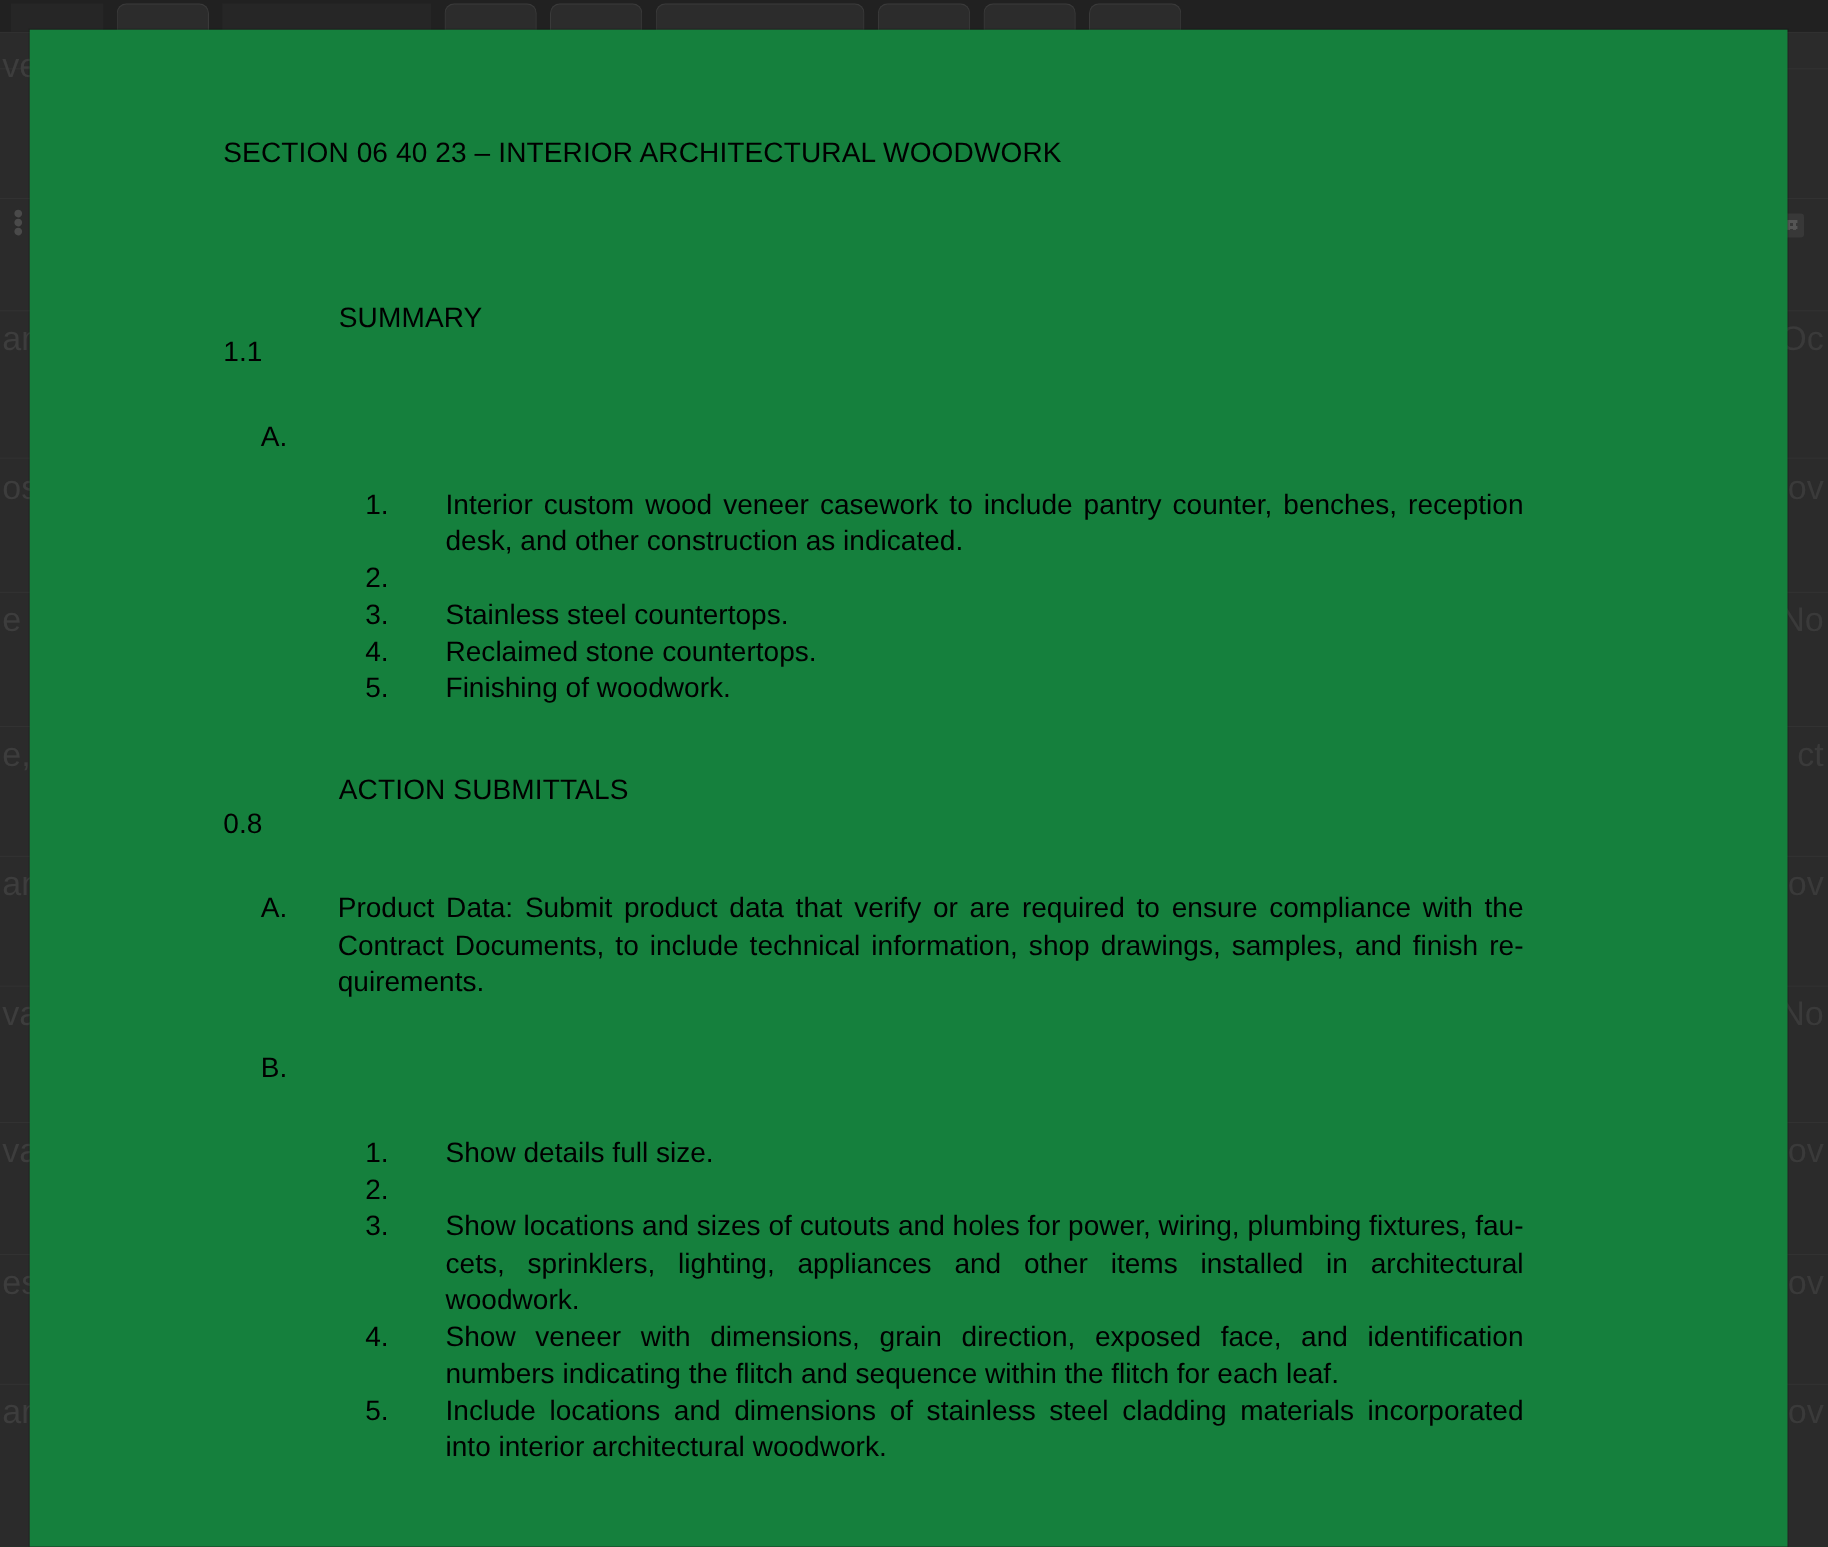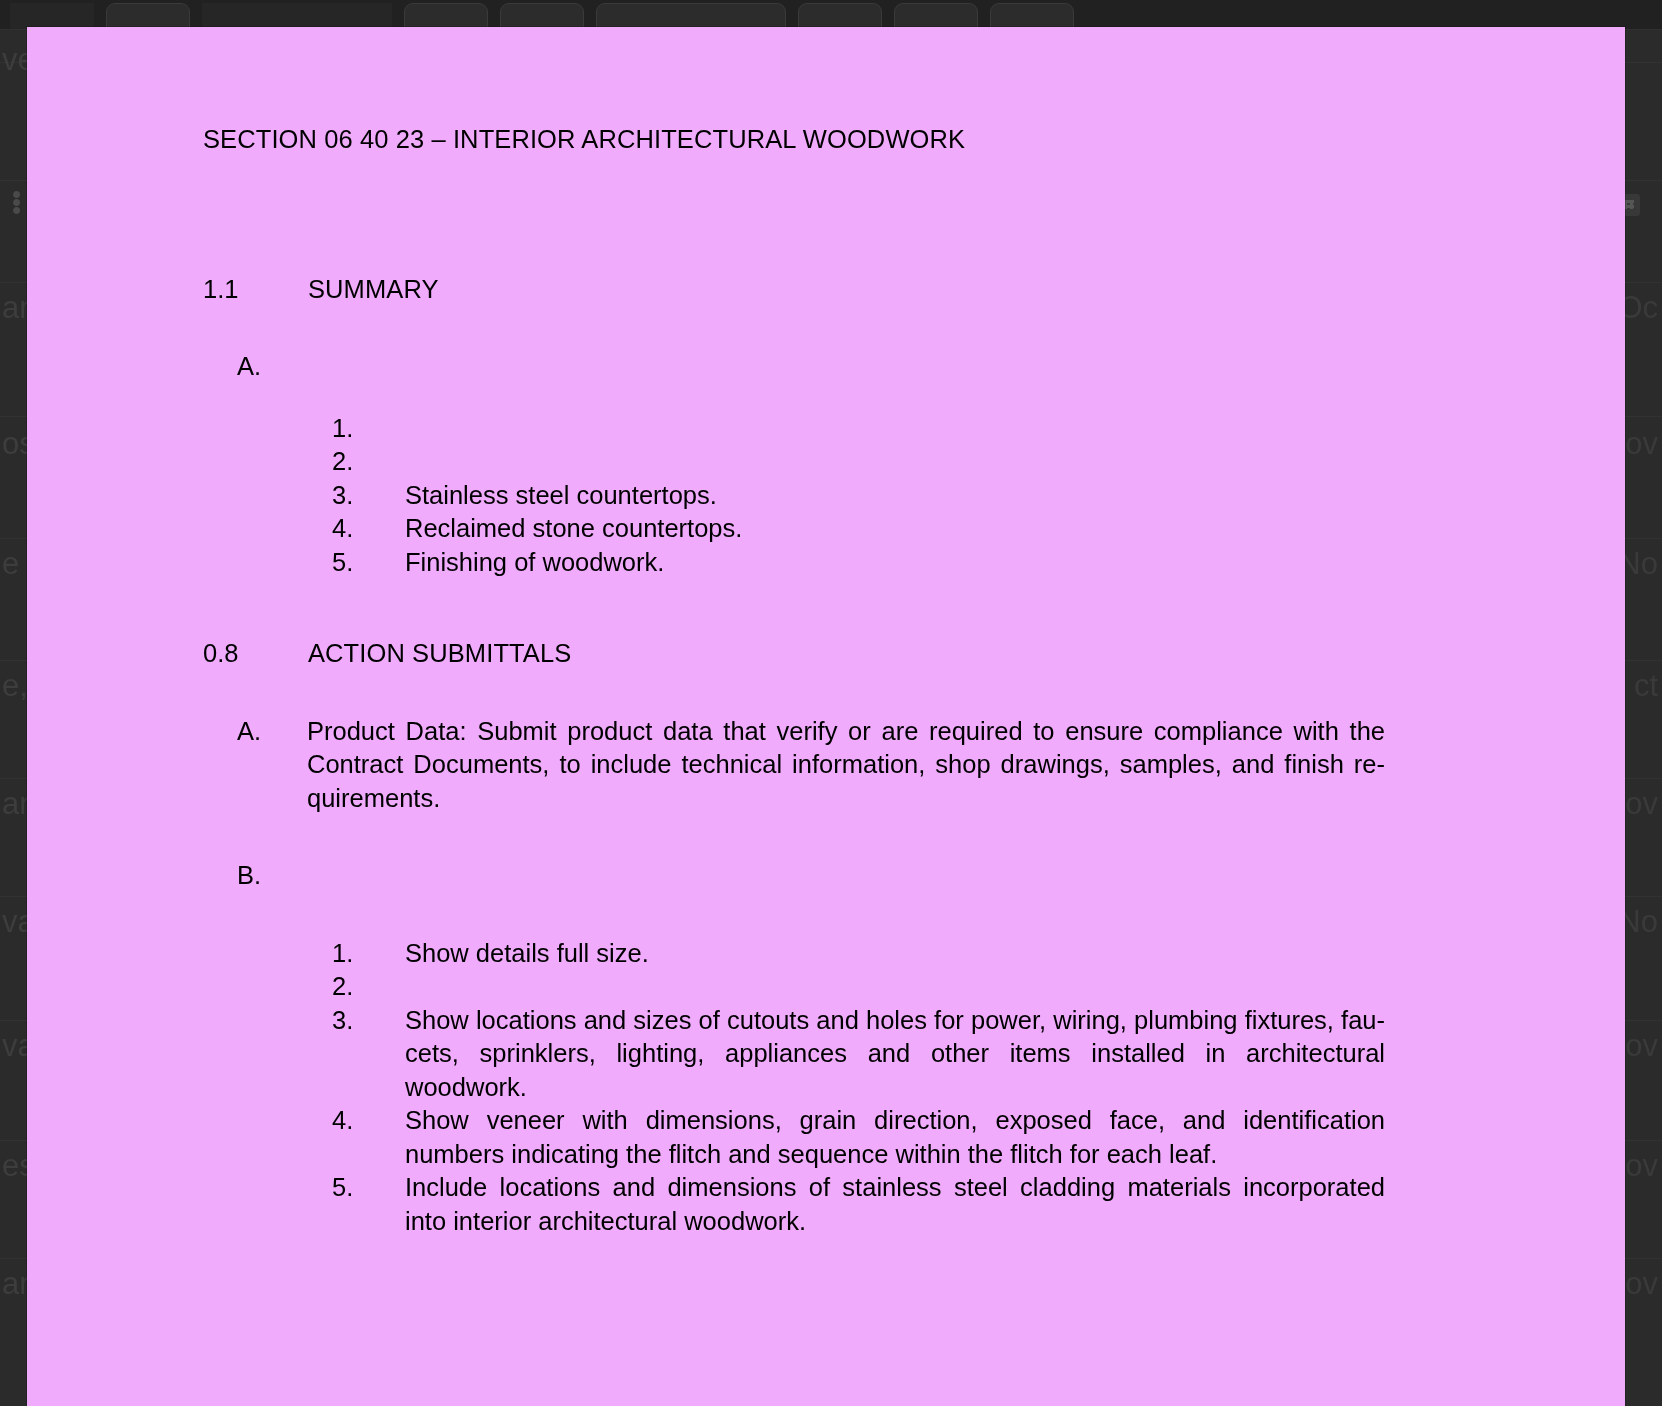--- a/index.html
+++ b/index.html
@@ -111,21 +111,21 @@
       repeating-linear-gradient(to bottom, #555 0 3px, transparent 3px 5px);
   }
 
   
   #document-overlay {
     position: absolute;
     left: 27px;
     top: 27px;
     width: 1598px;
     height: 1379px;
-    background: #f0abfc;
+    background: #15803d;
     overflow: hidden;
     box-shadow: 0 0 0 1px rgba(0,0,0,0.18);
   }
 
   #doc-page {
     position: relative;
     width: 100%;
     height: 100%;
     padding: 96px 0 0 0;
     color: #000000;
@@ -144,21 +144,21 @@
 
   .spacer-lg { height: 58px; }
   .spacer-md { height: 44px; }
   .spacer-sm { height: 28px; }
 
   
   .lvl1 {
     display: flex;
     padding-left: 176px;
   }
-  .lvl1 .num { width: 105px; flex: 0 0 105px; }
+  .lvl1 .num { width: 105px; flex: 0 0 105px; margin-top: 31px; }
   .lvl1 .ttl { letter-spacing: 0.1px; }
 
   
   .lvlA {
     display: flex;
     padding-left: 210px;
     padding-right: 240px;
   }
   .lvlA .ltr { width: 70px; flex: 0 0 70px; }
   .lvlA .body {
@@ -271,20 +271,21 @@
     <div class="spacer-md"></div>
 
     <div class="lvlA">
       <div class="ltr">A.</div>
     </div>
 
     <div class="spacer-sm"></div>
 
     <div class="lvlN">
       <div class="num">1.</div>
+      <div class="body">Interior custom wood veneer casework to include pantry counter, benches, reception desk, and other construction as indicated.</div>
     </div>
     <div class="lvlN nojust">
       <div class="num">2.</div>
     </div>
     <div class="lvlN nojust">
       <div class="num">3.</div>
       <div class="body">Stainless steel countertops.</div>
     </div>
     <div class="lvlN nojust">
       <div class="num">4.</div>

